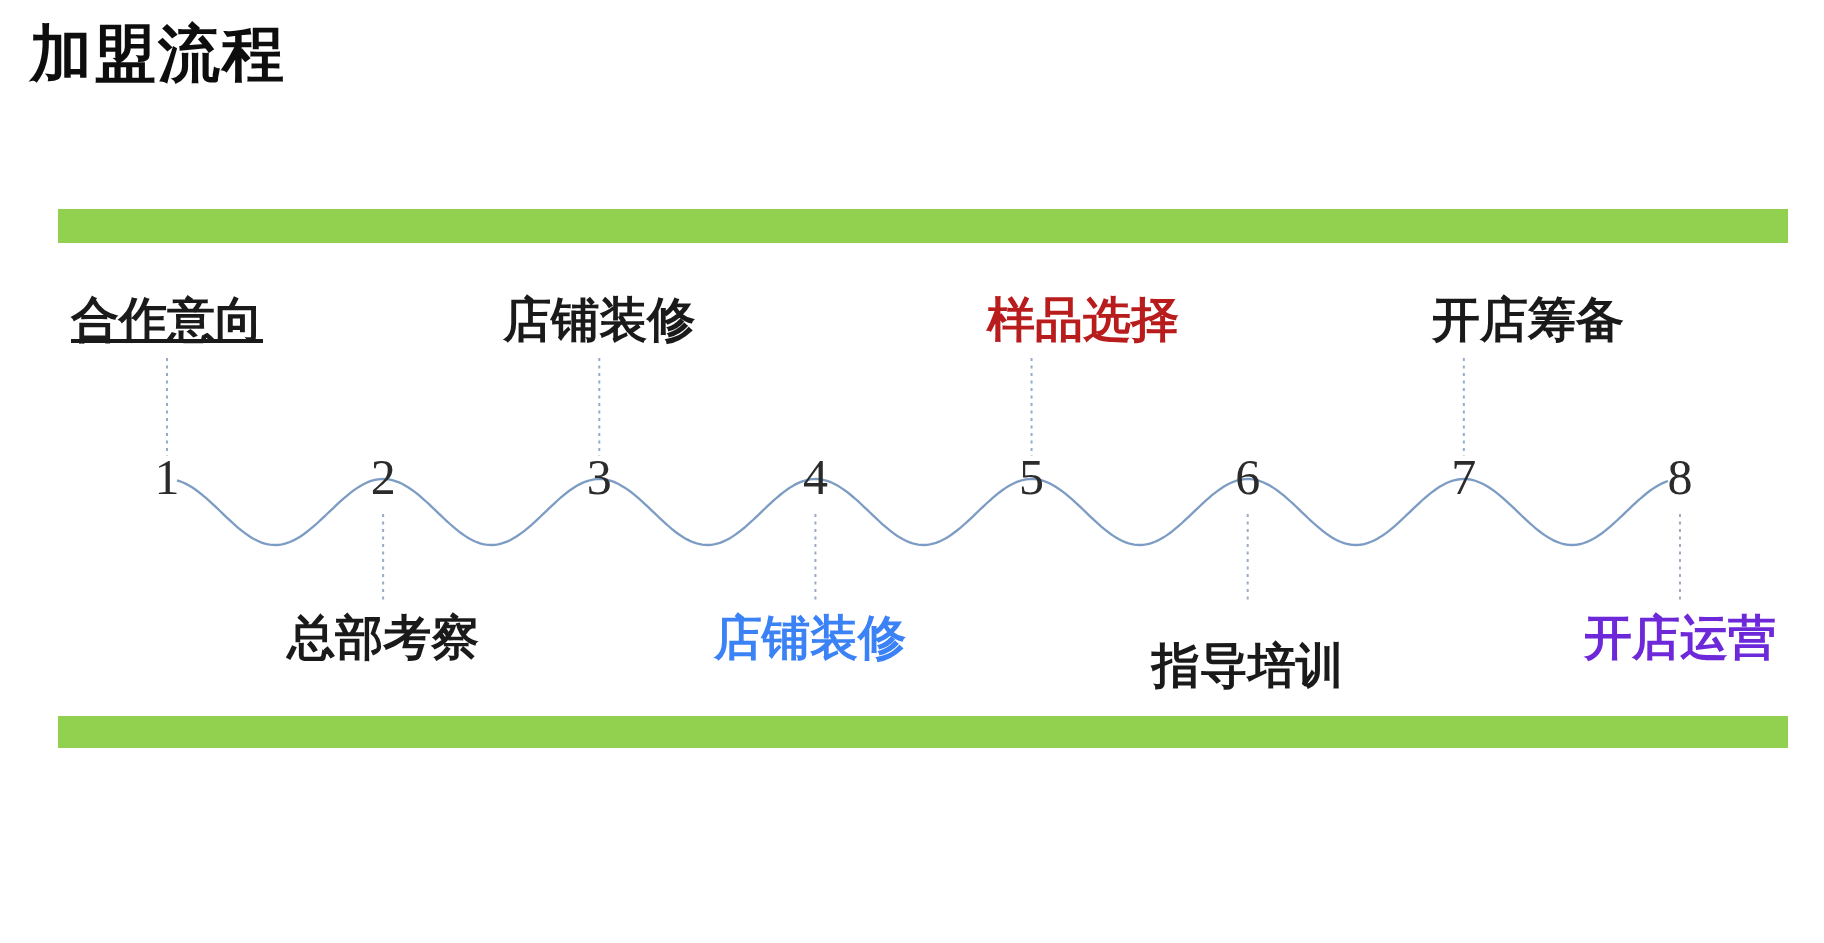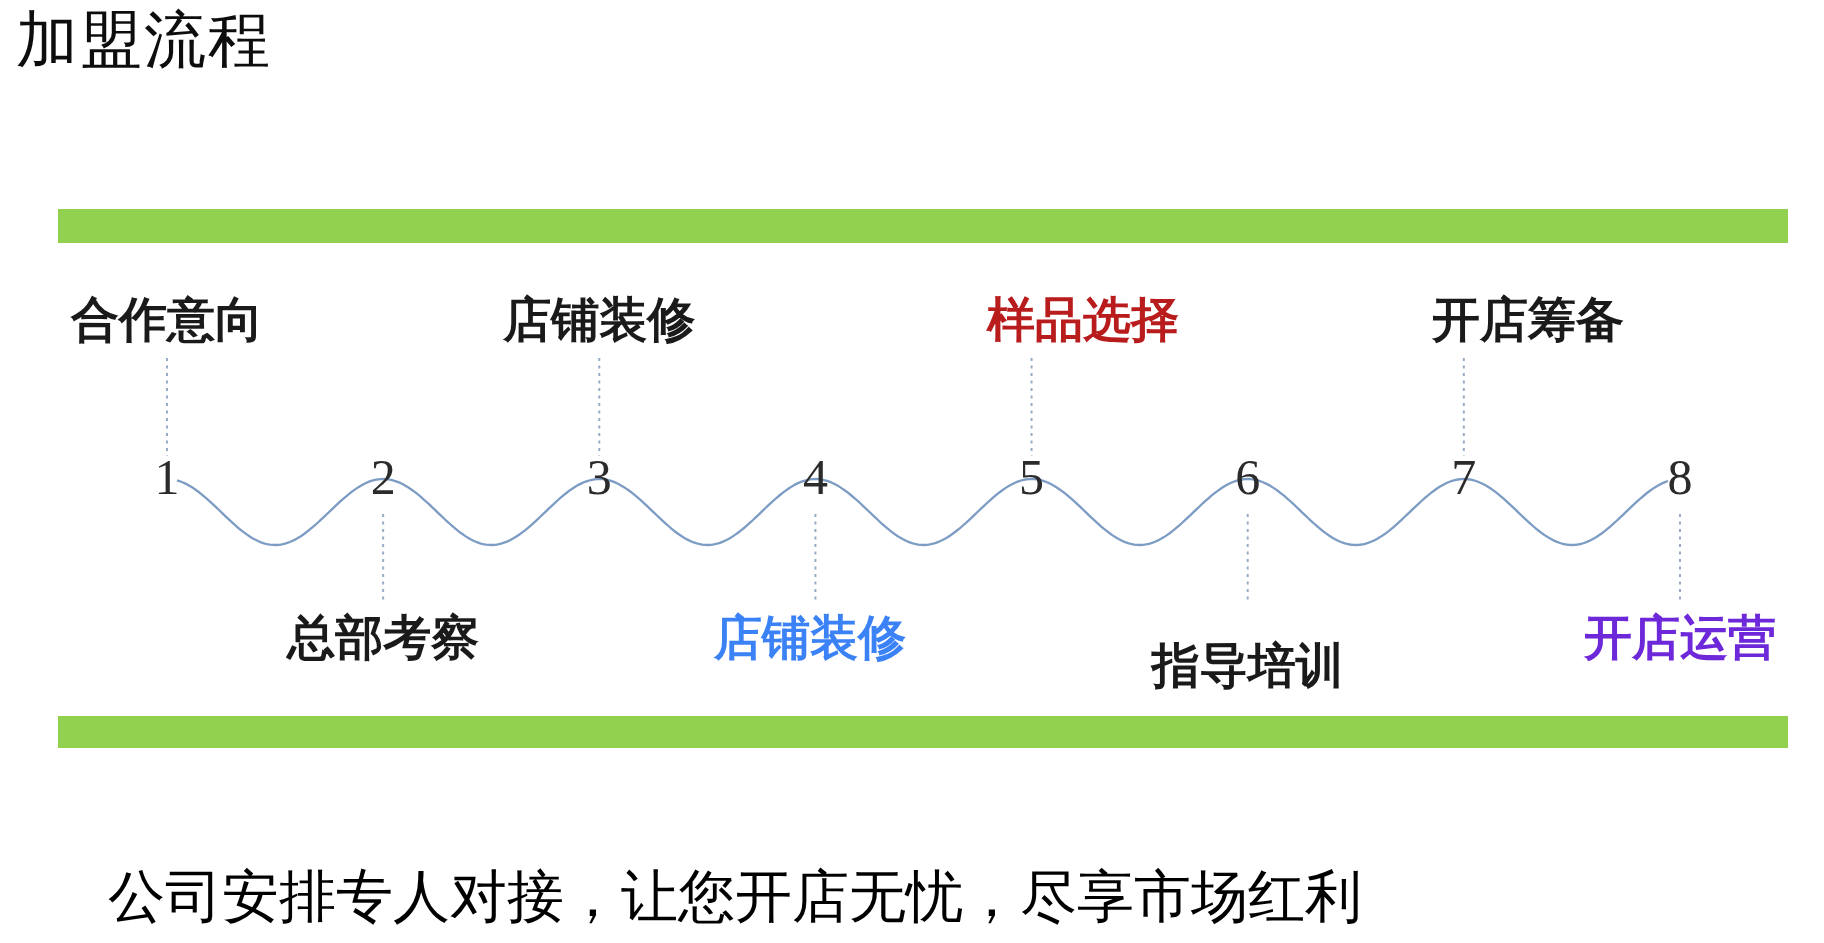--- a/index.html
+++ b/index.html
@@ -6,22 +6,22 @@
   .slide{
     position:relative;
     width:1824px;height:943px;
     background:#ffffff;
     overflow:hidden;
     font-family:"Liberation Sans","DejaVu Sans",sans-serif;
   }
   .page-title{
     position:absolute;left:16px;top:6px;
     font-family:"Liberation Serif","DejaVu Serif",serif;
-    font-size:62px;font-weight:400;color:#0d0d0d;
-    letter-spacing:2px;line-height:1.1;margin:0;
+    font-size:62px;font-weight:700;color:#0d0d0d;
+    letter-spacing:2px;line-height:1.1;margin:14px;
   }
   .bar{
     position:absolute;left:58px;width:1730px;
   }
   .bar-top{top:209px;height:34px;}
   .bar-bottom{top:716px;height:32px;}
   #wave-svg{
     position:absolute;left:0;top:0;width:1824px;height:943px;
   }
   .step-label{
@@ -62,32 +62,31 @@
       <line x1="599.28" x2="599.28" y1="358" y2="456" stroke="#98abc4" stroke-width="2" stroke-dasharray="3 4.5"></line>
       <line x1="815.42" x2="815.42" y1="514" y2="604" stroke="#98abc4" stroke-width="2" stroke-dasharray="3 4.5"></line>
       <line x1="1031.56" x2="1031.56" y1="358" y2="456" stroke="#98abc4" stroke-width="2" stroke-dasharray="3 4.5"></line>
       <line x1="1247.6999999999998" x2="1247.6999999999998" y1="514" y2="604" stroke="#98abc4" stroke-width="2" stroke-dasharray="3 4.5"></line>
       <line x1="1463.84" x2="1463.84" y1="358" y2="456" stroke="#98abc4" stroke-width="2" stroke-dasharray="3 4.5"></line>
       <line x1="1679.98" x2="1679.98" y1="514" y2="604" stroke="#98abc4" stroke-width="2" stroke-dasharray="3 4.5"></line>
     </svg>
 
   <div id="steps">
       <div class="step-number" style="left: 167px; color: rgb(43, 43, 43);">1</div>
-      <div class="step-label above" style="left: 167px; color: rgb(26, 26, 26);">合作意向</div>
+      <div class="step-label above" style="left: 167px; color: rgb(26, 26, 26); text-decoration: underline;">合作意向</div>
       <div class="step-number" style="left: 383.14px; color: rgb(43, 43, 43);">2</div>
       <div class="step-label below" style="left: 383.14px; color: rgb(26, 26, 26);">总部考察</div>
       <div class="step-number" style="left: 599.28px; color: rgb(43, 43, 43);">3</div>
       <div class="step-label above" style="left: 599.28px; color: rgb(26, 26, 26);">店铺装修</div>
       <div class="step-number" style="left: 815.42px; color: rgb(43, 43, 43);">4</div>
       <div class="step-label below" style="left: 810px; color: #3b82f6;">店铺装修</div>
       <div class="step-number" style="left: 1031.56px; color: rgb(43, 43, 43);">5</div>
       <div class="step-label above" style="left: 1083px; color: #b91c1c;">样品选择</div>
       <div class="step-number" style="left: 1247.7px; color: rgb(43, 43, 43);">6</div>
       <div class="step-label below" style="left: 1247.7px; color: rgb(26, 26, 26); margin-top: 28px;">指导培训</div>
       <div class="step-number" style="left: 1463.84px; color: rgb(43, 43, 43);">7</div>
       <div class="step-label above" style="left: 1528px; color: rgb(26, 26, 26);">开店筹备</div>
       <div class="step-number" style="left: 1679.98px; color: rgb(43, 43, 43);">8</div>
       <div class="step-label below" style="left: 1679.98px; color: #6d28d9;">开店运营</div>
     </div>
 
-  <div class="tagline">公司安排专人对接，让您开店无忧，尽享市场红利</div>
 
 </div>
 
 </body></html>

